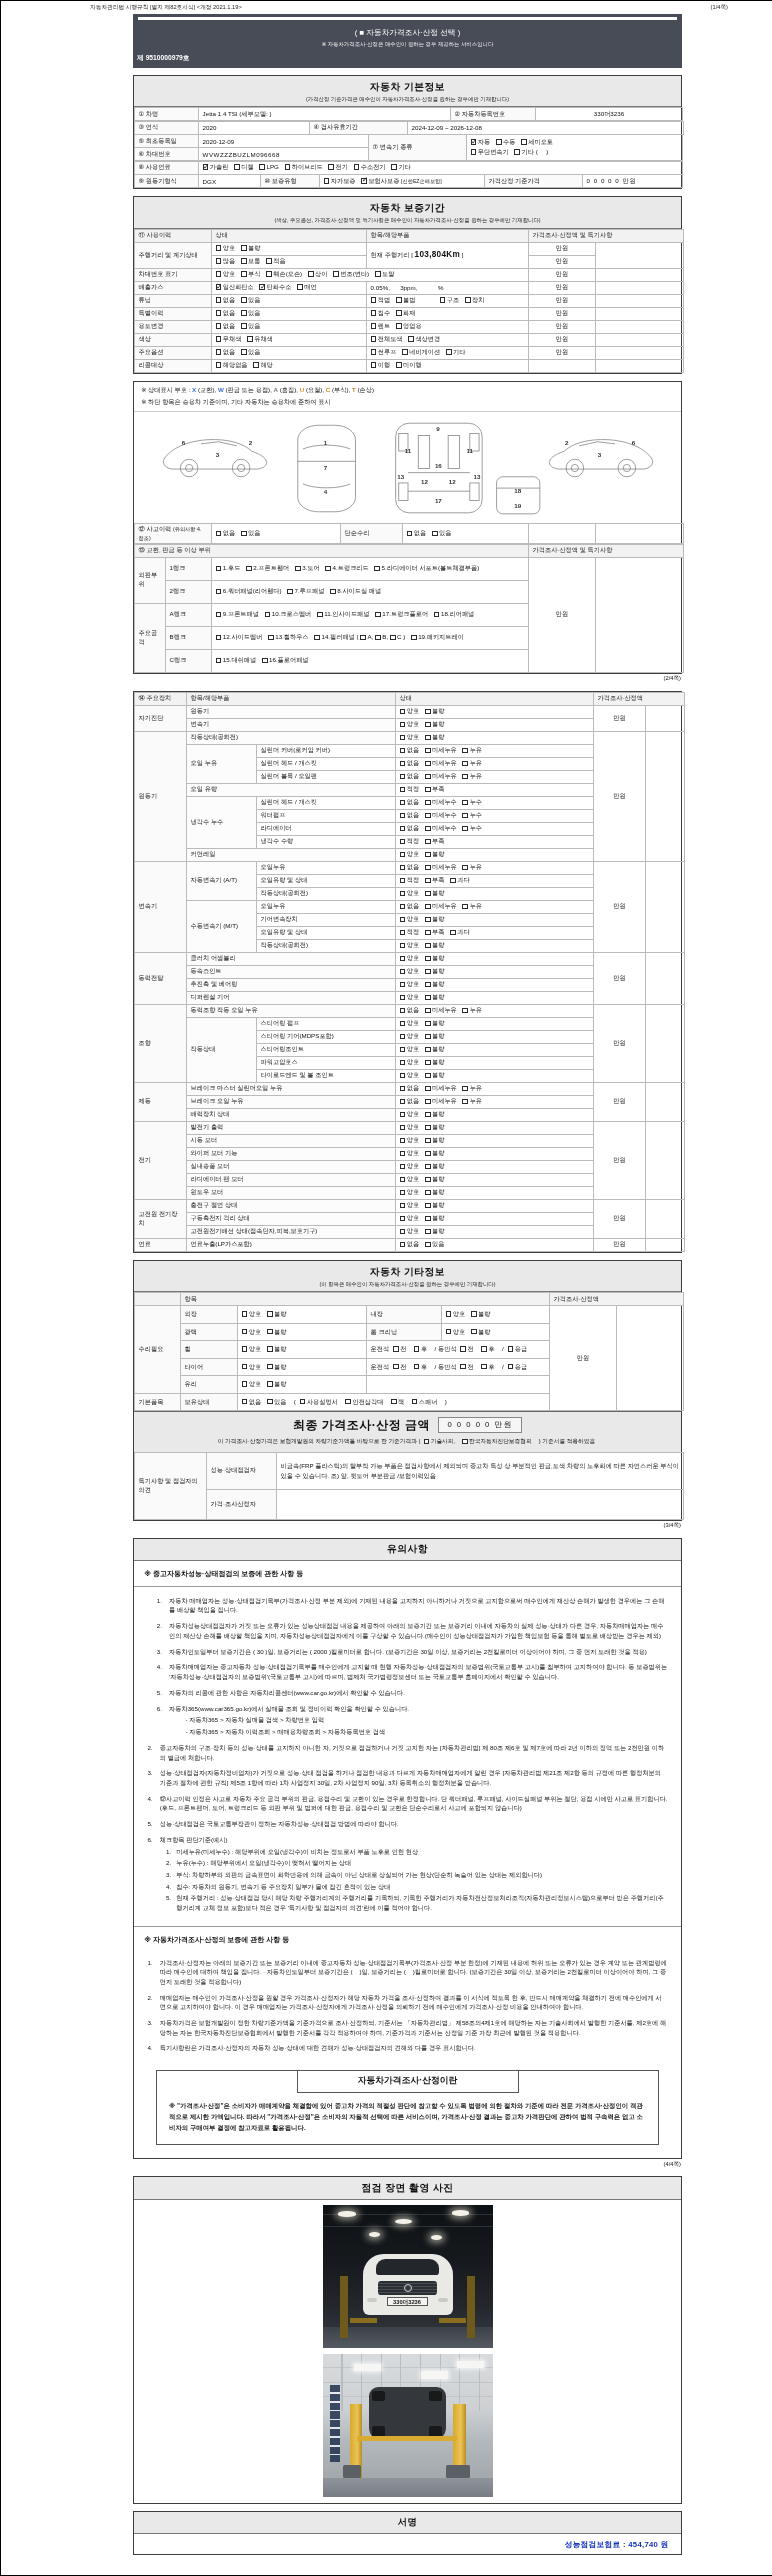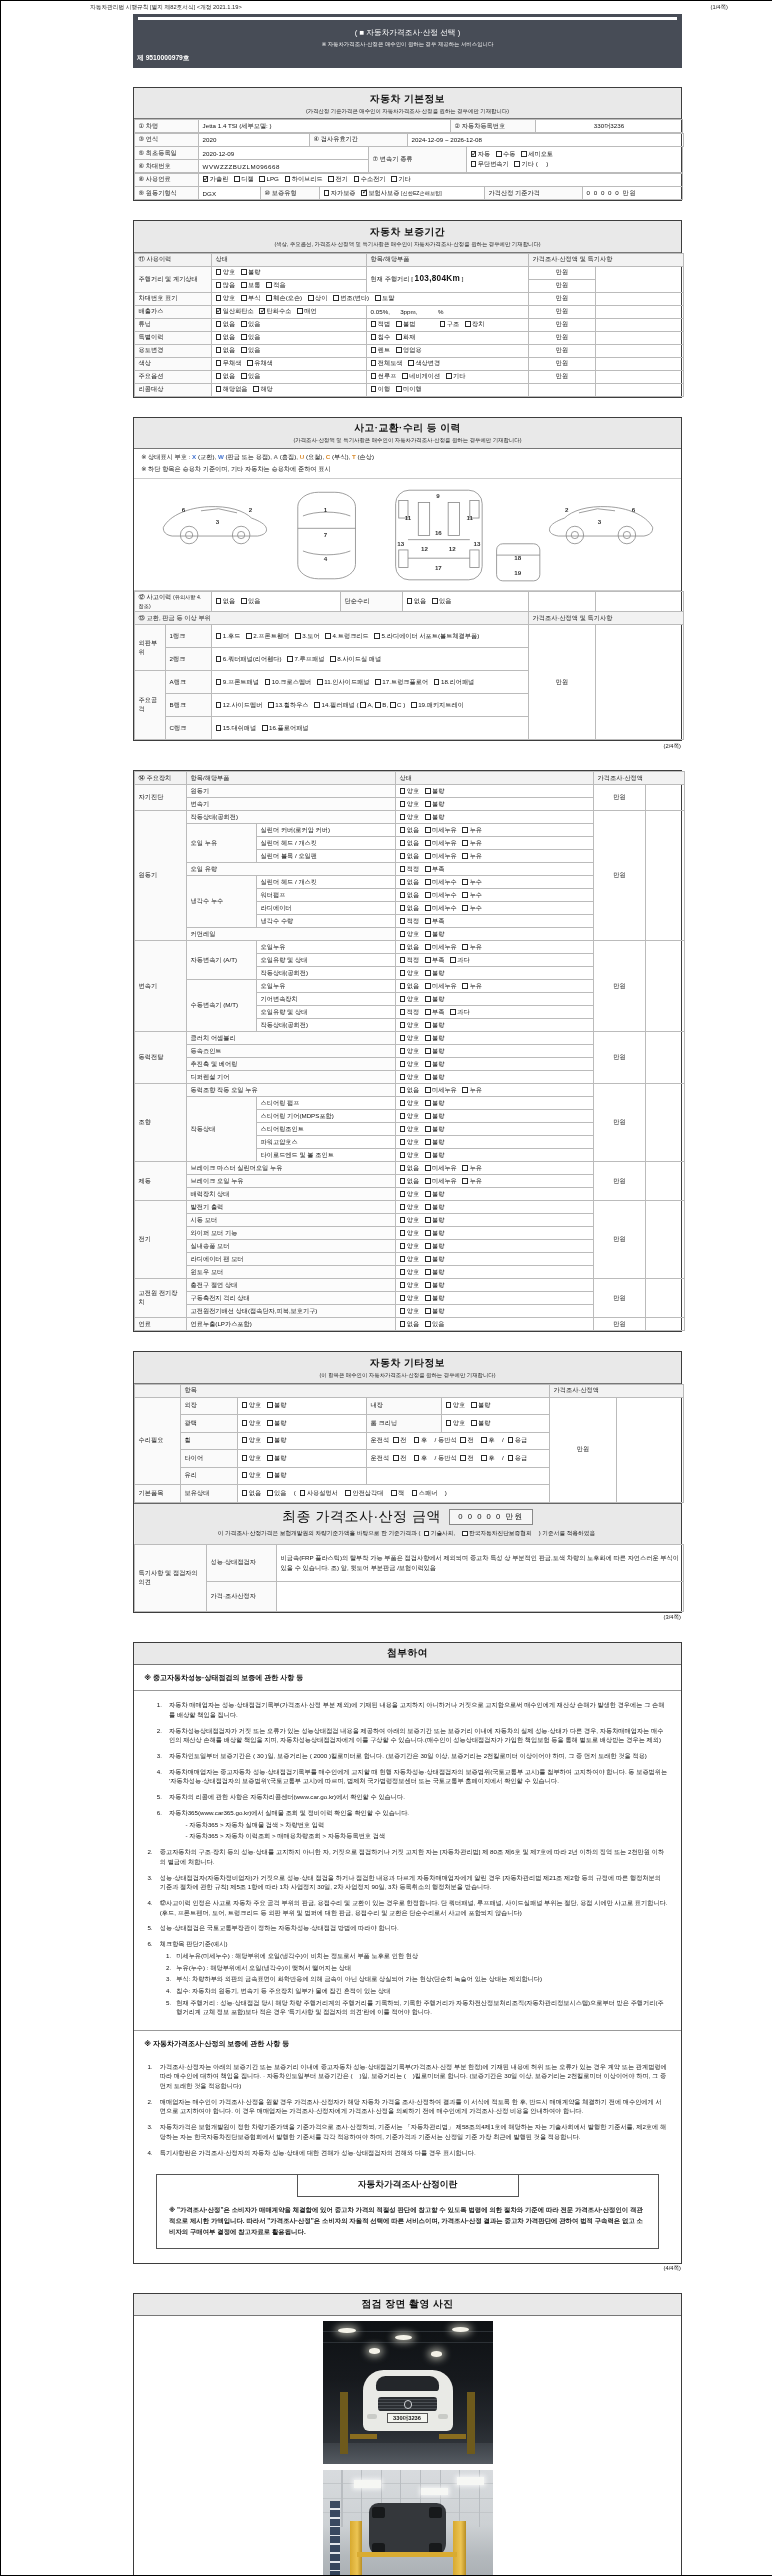--- a/index.html
+++ b/index.html
@@ -10,21 +10,21 @@
   .content{width:549px;margin-left:132px}
   .pagemark{text-align:right;font-size:5.7px;padding:1.5px 1px 0.5px}
   
   .darkhead{background:#474c56;color:#fff;padding:2.1px 0 5.2px}
   .whitestrip{height:2.6px;background:#fff;margin:1.5px 4.6px 8.2px}
   .dh-title{font-size:14.4px;font-weight:bold;text-align:center;letter-spacing:1px}
   .dh-sub{font-size:7.7px;text-align:center;margin-top:4.1px}
   .dh-note{font-size:5.4px;text-align:center;margin-top:2.6px;color:#f0f0f0}
   .dh-docno{font-size:6.7px;font-weight:bold;padding:6.2px 0 0 4.1px;text-align:left}
   
-  .box{border:1.3px solid #3d3d3d;margin-top:19px;background:#fff}
+  .box{border:1.3px solid #3d3d3d;margin-top:7px;background:#fff}
   .band{background:#e9e9e9;text-align:center;padding:4.6px 0 3.6px;border-bottom:0.8px solid #777}
   .band-t{font-size:9.8px;font-weight:bold;letter-spacing:0.5px}
   .band-n{font-size:5.4px;margin-top:2.1px;color:#222}
   
   table.frm{border-collapse:collapse;width:100%;font-size:6.2px;table-layout:fixed}
   .frm td,.frm th{border:0.5px solid #bbb;padding:1px 3.6px;height:13px;overflow:hidden;text-align:left;font-weight:normal;vertical-align:middle}
   .frm th{background:#f2f2f2;color:#222}
   .frm .lbl{background:#fafafa}
   .frm .pr{text-align:center}
   .bt{margin-top:-0.5px}
@@ -43,21 +43,21 @@
   .gname{text-align:left;background:#fafafa}
   .itemc{background:#fcfcfc}
   
   .legend{font-size:6.2px;padding:4.6px 7.2px 1px}
   .legend b{font-weight:bold}
   .note2{font-size:6.2px;padding:1.5px 7.2px 4.1px;border-bottom:0.5px solid #ccc}
   .diagwrap{text-align:center;padding:4.1px 0 2.1px;border-bottom:0.5px solid #ccc}
   
   .fprice{background:#e9e9e9;border-top:1px solid #666;padding:4.6px 0 1.5px;text-align:center}
   .fp-line{display:flex;align-items:center;justify-content:center;gap:8.2px}
-  .fp-label{font-size:14px;font-weight:normal;letter-spacing:0.5px}
+  .fp-label{font-size:12px;font-weight:bold;letter-spacing:0.5px}
   .fp-value{border:0.8px solid #888;background:#f6f6f6;padding:2.1px 8.2px;font-size:7.7px;letter-spacing:1.5px}
   .fp-note{font-size:5.7px;padding:3.6px 0 4.1px}
   .fp-note .cb{width:5.2px;height:5.2px}
   
   .op-side{background:#fafafa}
   .op-text{font-size:6.2px;line-height:1.55;vertical-align:top;padding-top:3.1px}
   
   .nt-h{font-weight:bold;font-size:7px;padding:8.2px 10.3px 6.7px;border-bottom:0.8px solid #999}
   .nt-h2{font-weight:bold;font-size:7px;padding:8.2px 10.3px 3.1px;border-top:0.8px solid #999;margin-top:7.2px}
   .nt-body{padding:6.2px 5.2px 3.1px}
@@ -301,24 +301,20 @@
             <td><span class="op"><span class="cb"></span>해당없음</span><span class="op"><span class="cb"></span>해당</span></td>
             <td><span class="grp"><span class="op"><span class="cb"></span>이행</span><span class="op"><span class="cb"></span>미이행</span></span></td>
             <td class="pr"></td>
             <td></td>
           </tr>
         </tbody>
     </table>
   </section>
 
   <section class="box">
-    <div class="band">
-      <div class="band-t">사고·교환·수리 등 이력</div>
-      <div class="band-n">(가격조사·산정액 및 특기사항은 매수인이 자동차가격조사·산정을 원하는 경우에만 기재합니다)</div>
-    </div>
     <div class="legend" id="legend-line">※ 상태표시 부호 : <b style="color:#3c6fd0">X</b> (교환), <b style="color:#3c6fd0">W</b> (판금 또는 용접), <b style="color:#777777">A</b> (흠집), <b style="color:#d98a2b">U</b> (요철), <b style="color:#d98a2b">C</b> (부식), <b style="color:#d98a2b">T</b> (손상)</div>
     <div class="note2">※ 하단 항목은 승용차 기준이며, 기타 자동차는 승용차에 준하여 표시</div>
     <div class="diagwrap">
       <svg viewBox="0 0 1040 200" width="536" height="103">
         <g stroke="#8a8a8a" fill="none" stroke-width="1.6">
 
           <path d="M45,86 C58,62 94,48 132,46 C172,44 202,54 216,68 C232,74 243,80 245,88 C247,96 240,101 228,103 L62,103 C50,101 44,95 45,86 Z"></path>
           <path d="M118,54 L152,50 L188,58"></path>
           <circle cx="95" cy="101" r="17"></circle>
             <circle cx="95" cy="101" r="7"></circle>
@@ -746,21 +742,21 @@
             <td class="op-text"></td>
           </tr>
         </tbody>
     </table>
   </section>
 
   <div class="pagemark">(3/4쪽)</div>
 
   <section class="box">
     <div class="band">
-        <div class="band-t">첨부하여</div>
+        <div class="band-t">유의사항</div>
       </div>
     <div class="nt-h">※ 중고자동차성능·상태점검의 보증에 관한 사항 등</div>
     <div class="nt-body" id="notice-body">
         <div class="ni inner">
           <span class="nn">1.</span>
           <span class="ntx">자동차 매매업자는 성능·상태점검기록부(가격조사·산정 부분 제외)에 기재된 내용을 고지하지 아니하거나 거짓으로 고지함으로써 매수인에게 재산상 손해가 발생한 경우에는 그 손해를 배상할 책임을 집니다.</span>
         </div>
         <div class="ni inner">
           <span class="nn">2.</span>
           <span class="ntx">자동차성능상태점검자가 거짓 또는 오류가 있는 성능상태점검 내용을 제공하여 아래의 보증기간 또는 보증거리 이내에 자동차의 실제 성능·상태가 다른 경우, 자동차매매업자는 매수인의 재산상 손해를 배상할 책임을 지며, 자동차성능상태점검자에게 이를 구상할 수 있습니다.(매수인이 성능상태점검자가 가입한 책임보험 등을 통해 별도로 배상받는 경우는 제외)</span>

